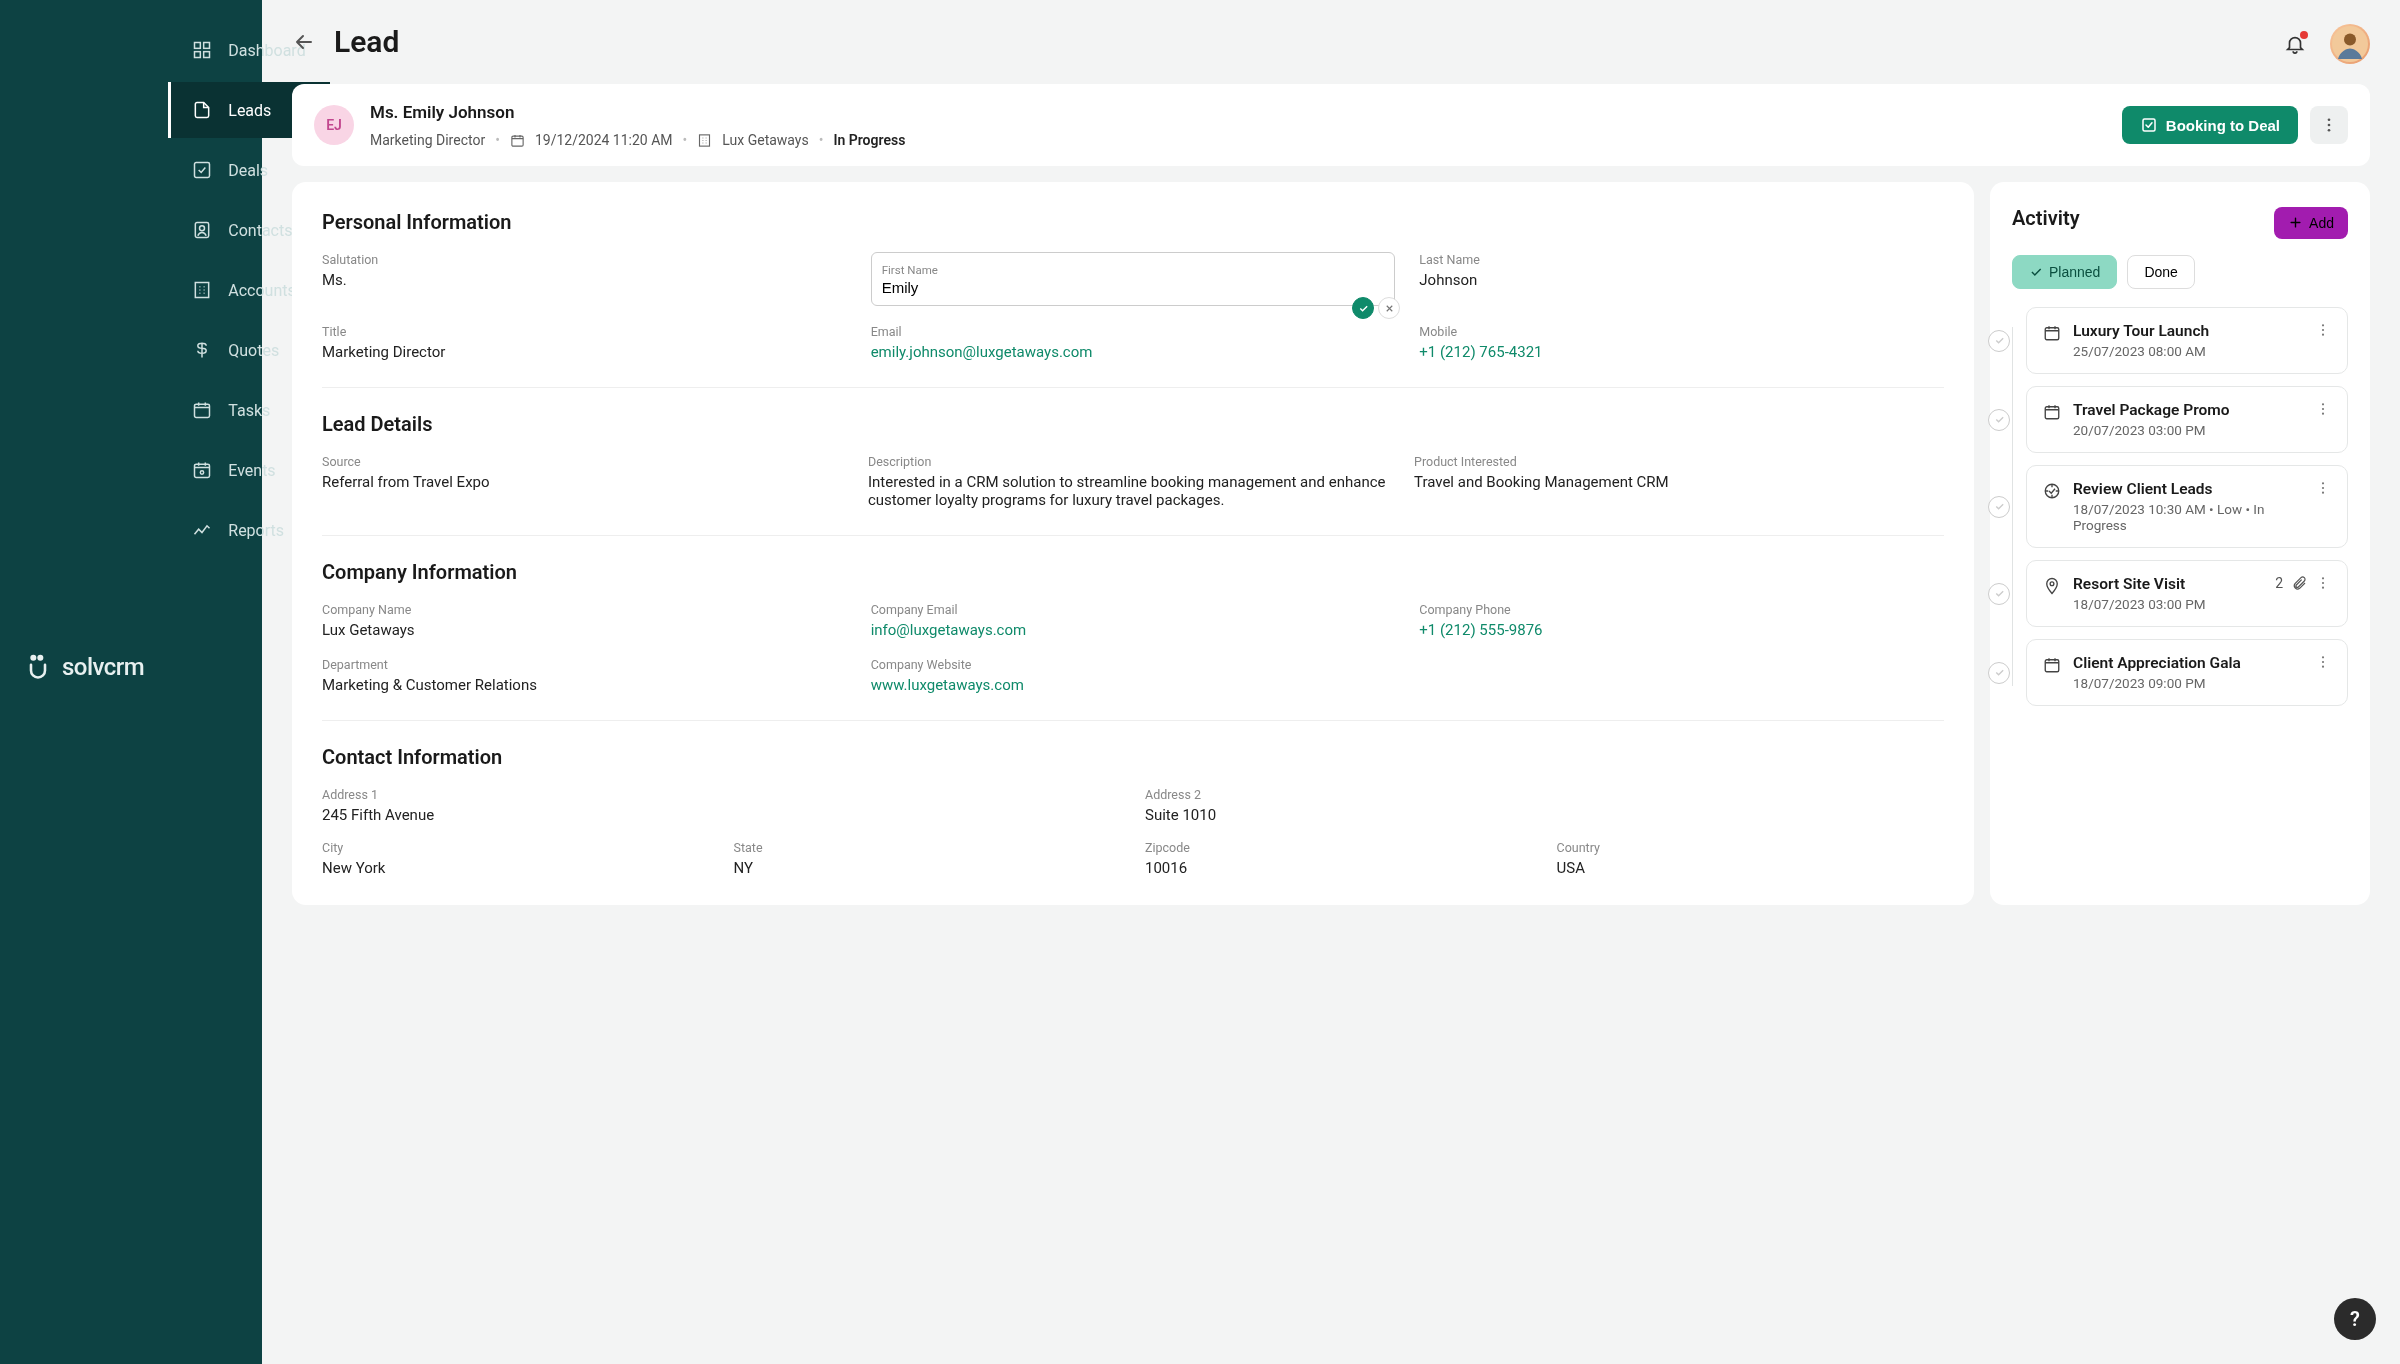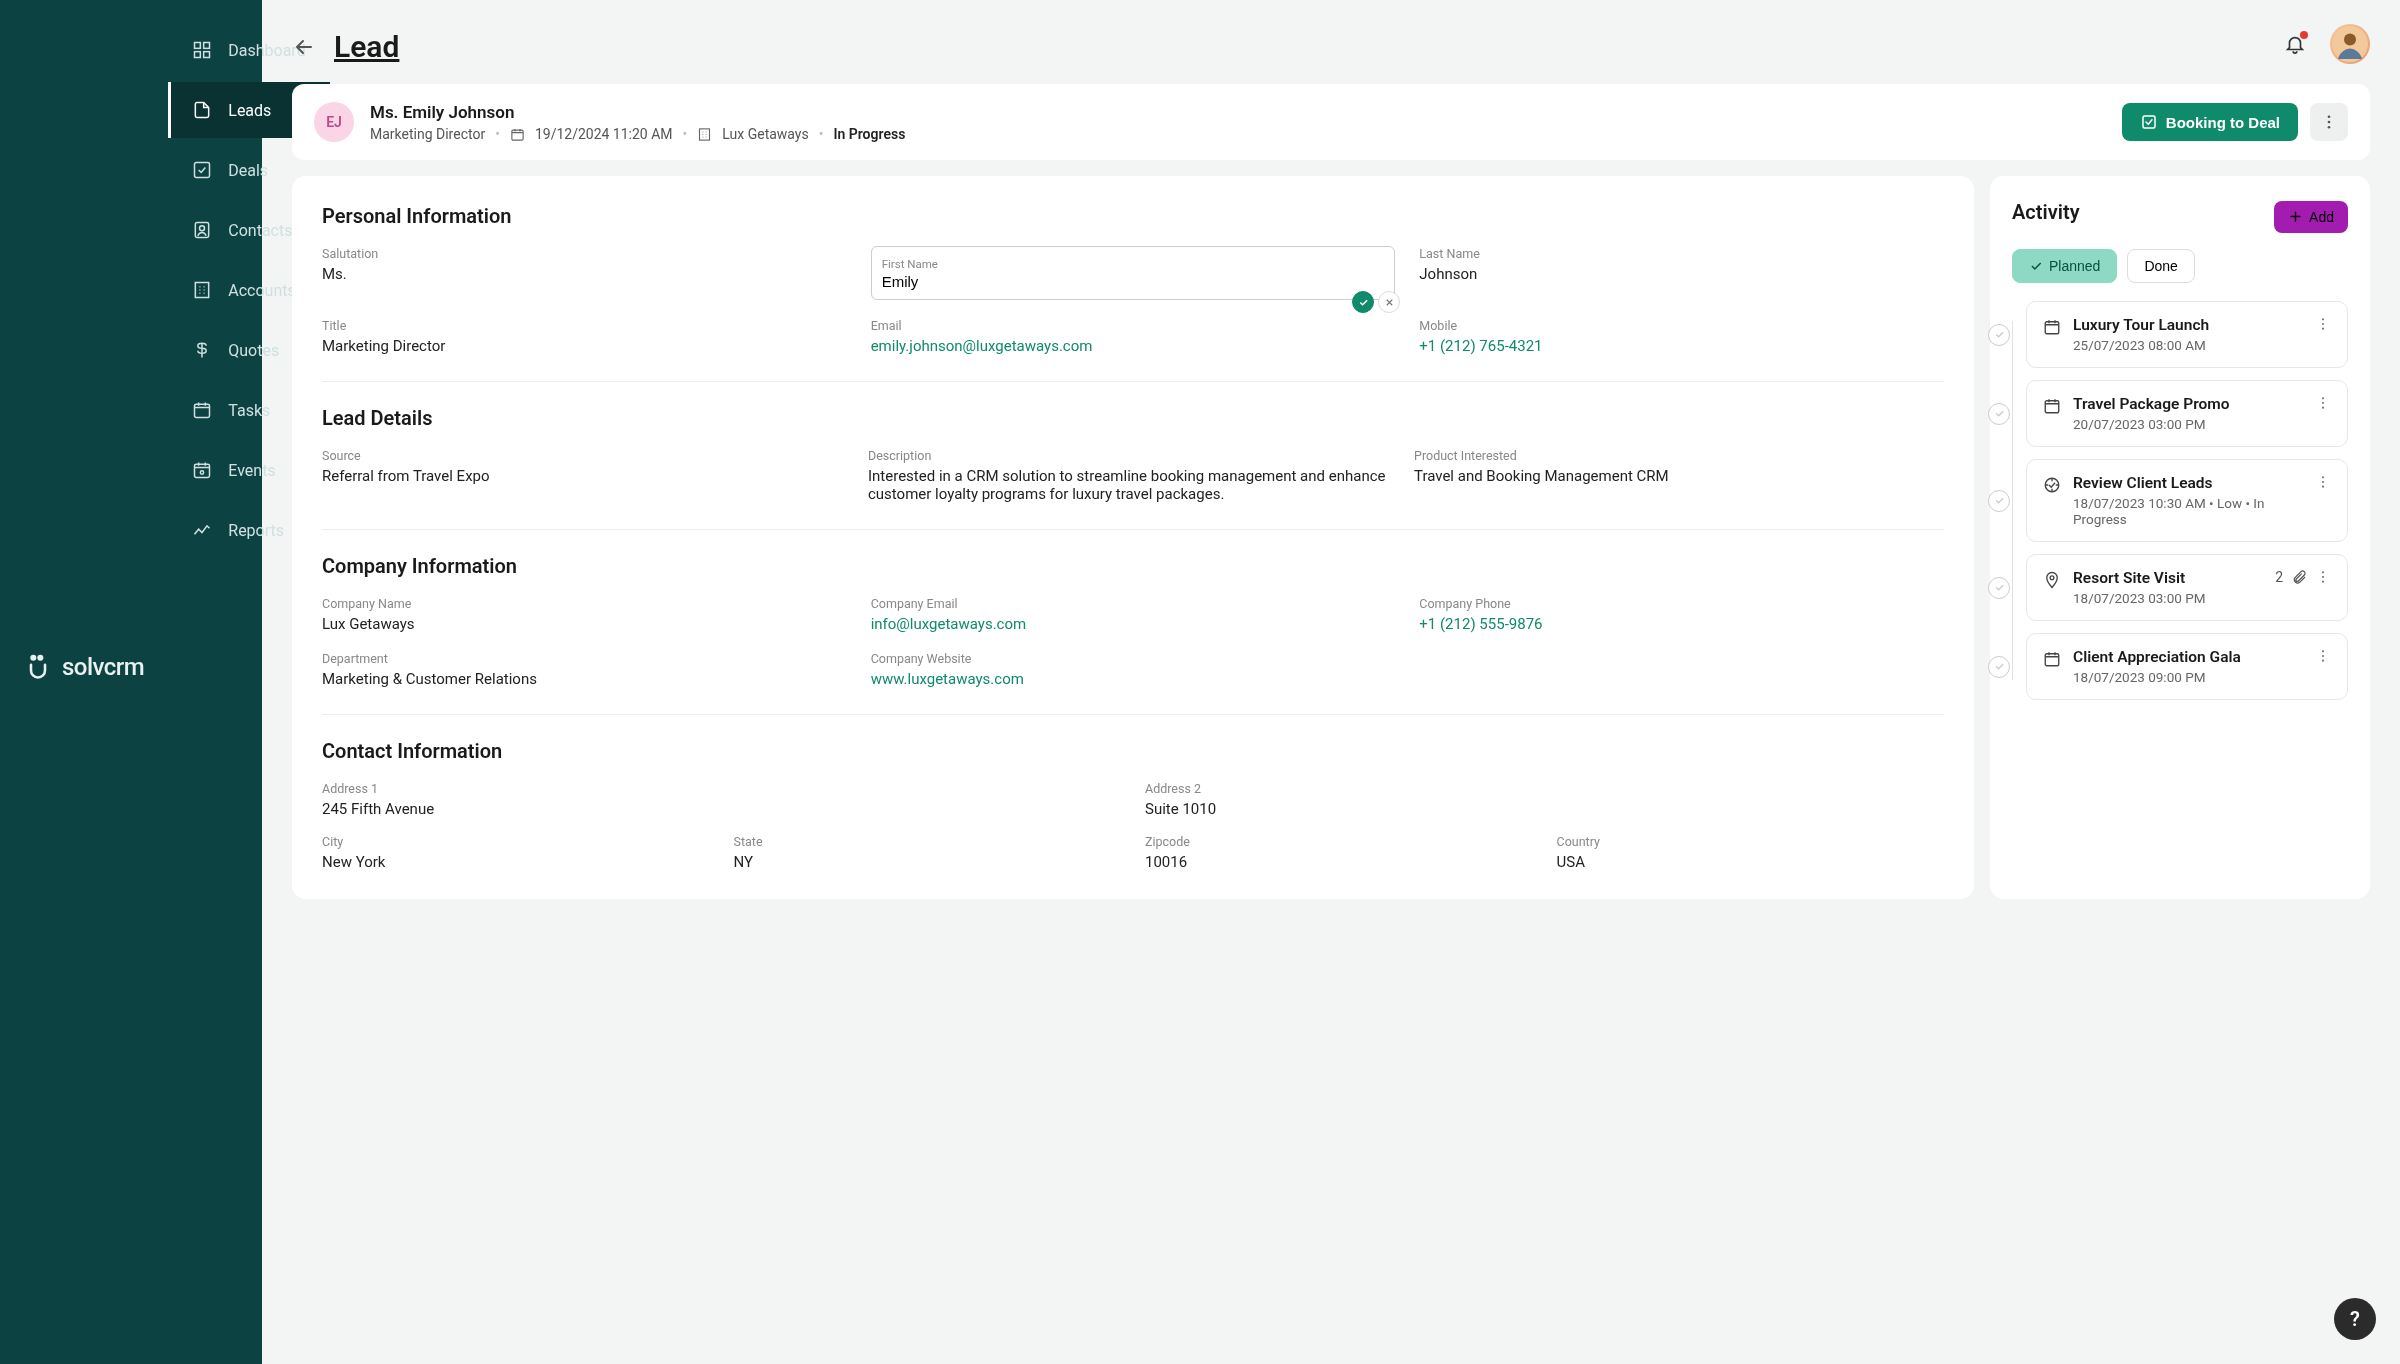--- a/index.html
+++ b/index.html
@@ -10,34 +10,34 @@
 .sidebar { width: 262px; background: #0d4243; color: #e8f0f0; display: flex; flex-direction: row; padding: 22px 0; justify-content: space-between; }
 .logo { display: flex; align-items: center; gap: 10px; padding: 0 24px 30px; font-size: 24px; font-weight: 500; letter-spacing: -0.5px; }
 .logo-icon { width: 28px; height: 28px; }
 .nav { display: flex; flex-direction: column; gap: 4px; }
 .nav-item { display: flex; align-items: center; gap: 16px; padding: 18px 24px; font-size: 16px; cursor: pointer; color: #d0e0e0; }
 .nav-item.active { background: #0a3233; color: #fff; border-left: 3px solid #fff; padding-left: 21px; }
 .nav-icon { width: 20px; height: 20px; flex-shrink: 0; }
 
 
 .main { flex: 1; display: flex; flex-direction: column; overflow: auto; }
-.topbar { display: flex; align-items: flex-end; justify-content: space-between; padding: 24px 30px 20px; text-decoration: underline; }
+.topbar { display: flex; align-items: flex-start; justify-content: space-between; padding: 24px 30px 20px; }
 .topbar-left { display: flex; align-items: center; gap: 18px; }
 .back-btn { width: 24px; height: 24px; cursor: pointer; color: #555; }
 .page-title { font-size: 30px; font-weight: 600; }
 .topbar-right { display: flex; align-items: center; gap: 24px; }
 .bell { width: 22px; height: 22px; cursor: pointer; position: relative; color: #333; }
 .bell-dot { position: absolute; top: -2px; right: -2px; width: 8px; height: 8px; background: #e53935; border-radius: 50%; }
 .avatar { width: 40px; height: 40px; border-radius: 50%; background: linear-gradient(135deg,#f8c79c,#e89b6c); display:flex; align-items:center; justify-content:center; font-size:12px; font-weight:600; color:#5a3a1a; cursor:pointer; }
 
 
 .lead-header { margin: 0 30px 16px; background: #fff; border-radius: 12px; padding: 18px 22px; display: flex; align-items: center; justify-content: space-between; }
 .lead-head-left { display: flex; align-items: center; gap: 16px; }
 .lead-avatar { width: 40px; height: 40px; border-radius: 50%; background: #f9d5e5; color: #c2478e; display: flex; align-items: center; justify-content: center; font-weight: 600; font-size: 14px; }
-.lead-head-text { display: flex; flex-direction: column; gap: 4px; }
+.lead-head-text { display: flex; flex-direction: column; gap: 10px; }
 .lead-name { font-size: 17px; font-weight: 600; }
 .lead-meta { display: flex; align-items: center; gap: 10px; font-size: 14px; color: #555; }
 .lead-meta .dot { color: #bbb; }
 .meta-icon { width: 15px; height: 15px; color: #666; }
 .lead-head-right { display: flex; align-items: center; gap: 12px; }
 .convert-btn { background: #0f8a6a; color: #fff; border: none; border-radius: 8px; padding: 10px 18px; font-size: 15px; font-weight: 600; cursor: pointer; display: flex; align-items: center; gap: 8px; }
 .icon-btn { width: 38px; height: 38px; border-radius: 8px; background: #eef0f0; border: none; cursor: pointer; display: flex; align-items: center; justify-content: center; color:#555; }
 
 
 .content { display: flex; gap: 16px; padding: 0 30px 30px; }

